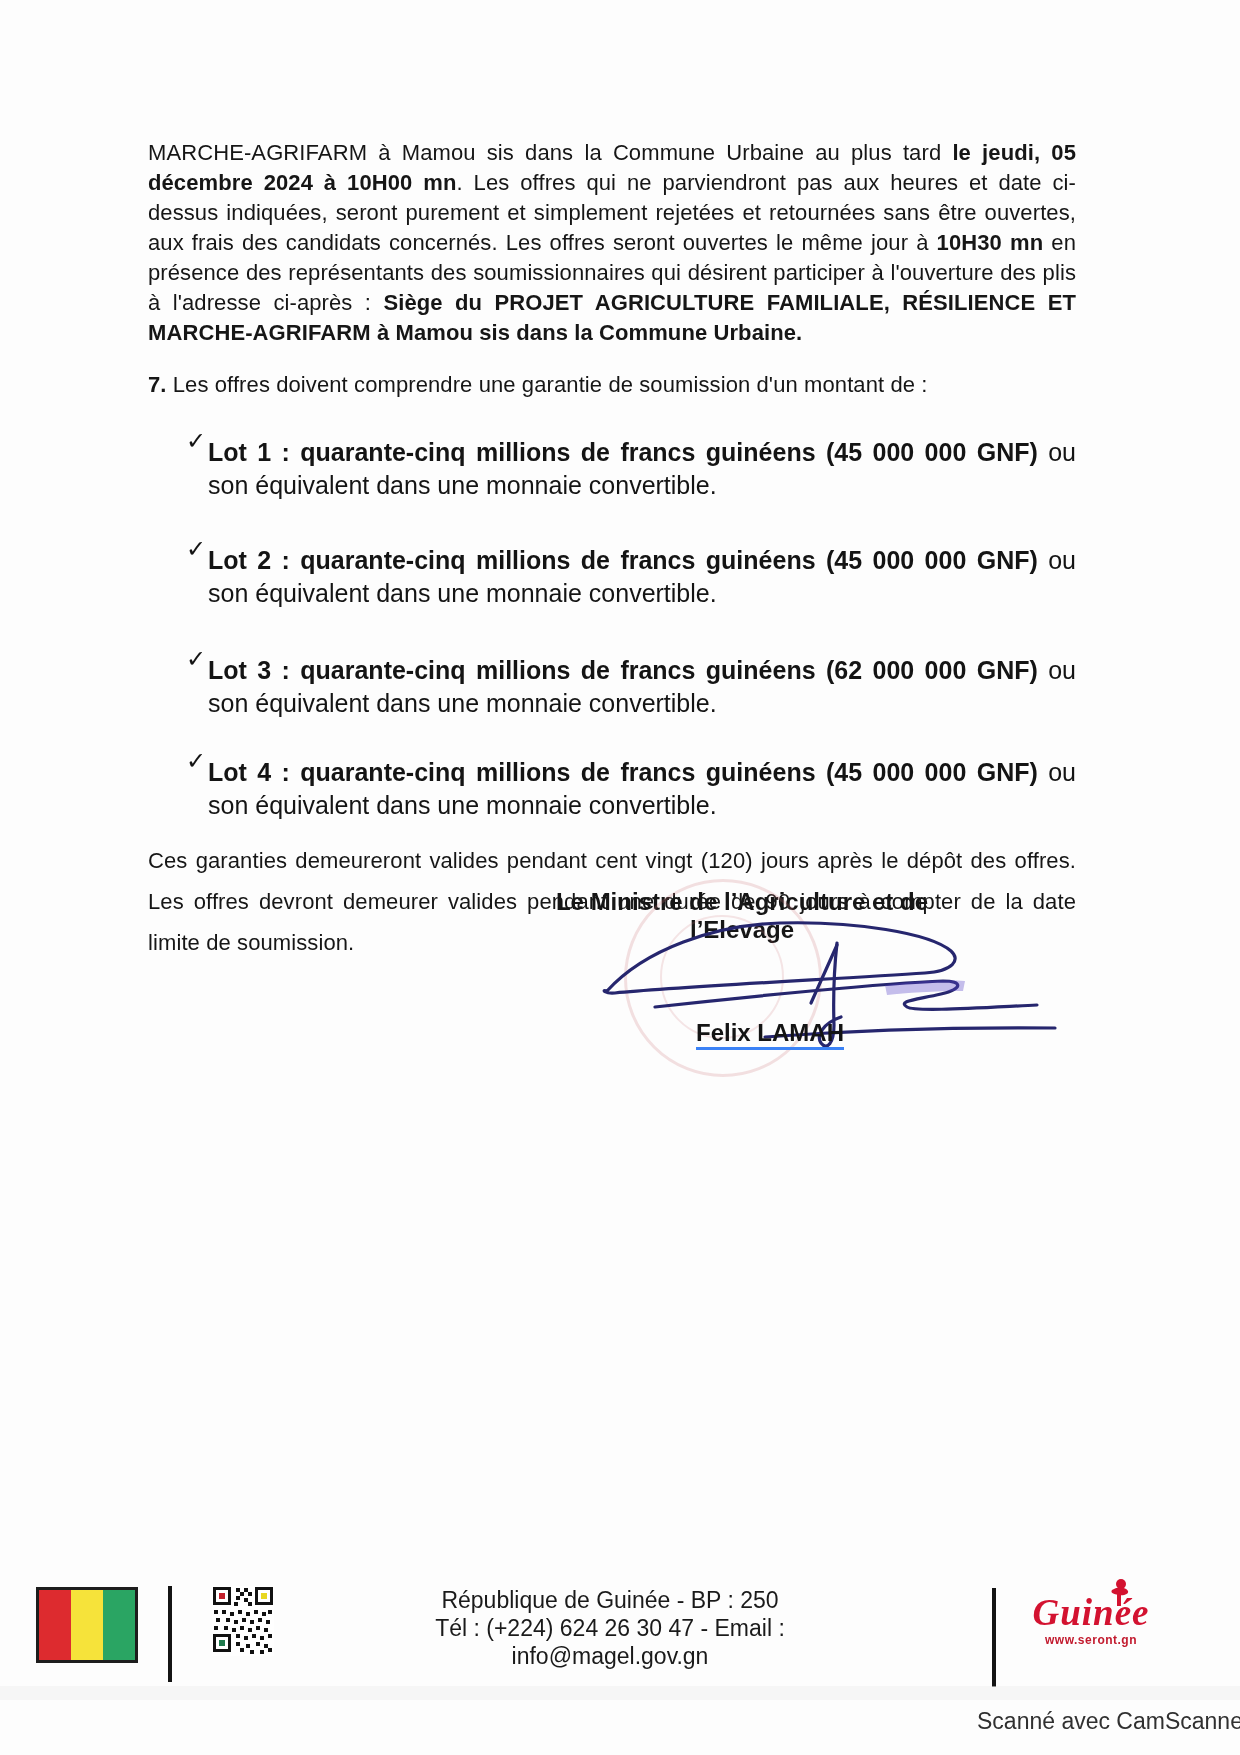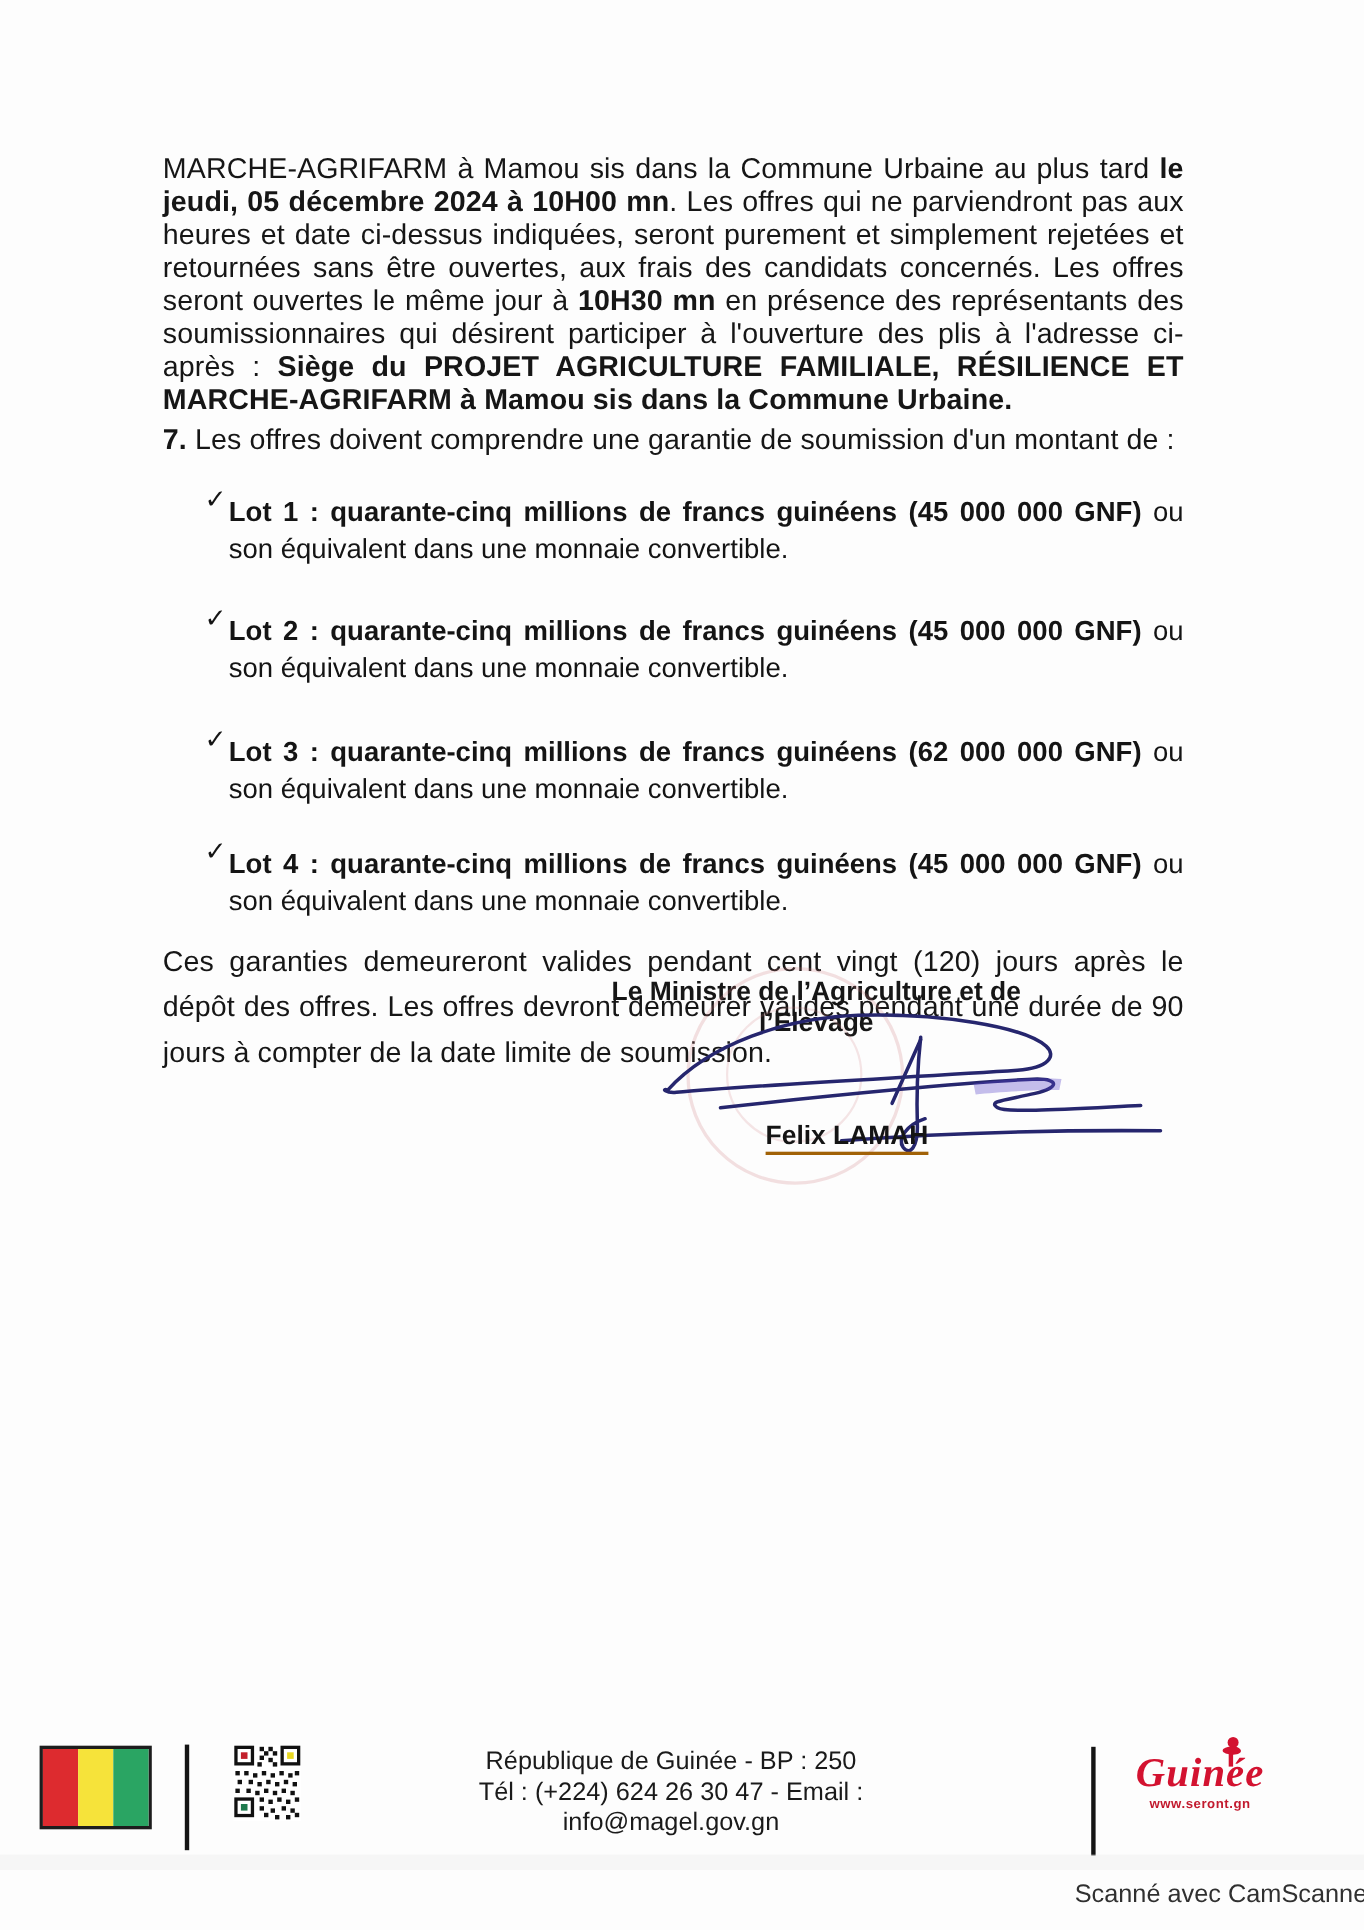--- a/index.html
+++ b/index.html
@@ -11,28 +11,28 @@
     color:#141414;
     overflow:hidden;
   }
   
   .content{
     position:absolute;
     left:148px; top:138px; width:928px;
   }
   .para{
     margin:0;
-    font-size:26px;
+    font-size:22px;
     line-height:30px;
     text-align:justify;
     letter-spacing:0.1px;
     color:#161616;
   }
   .b{font-weight:bold;}
-  .p7{margin-top:6px; line-height:30px;}
+  .p7{margin-top:22px; line-height:30px;}
   .lot{
     display:flex;
     margin-top:20px;
     font-size:25px;
     line-height:33px;
   }
   .lot-1{margin-top:24px;}
   .lot-2{margin-top:30px;}
   .lot-3{margin-top:32px;}
   .lot-4{margin-top:24px;}
@@ -75,21 +75,21 @@
     left:585px; top:915px;
   }
   .signer-name{
     position:absolute;
     left:655px; top:1019px; width:230px;
     text-align:center;
     font-size:24px;
     font-weight:bold;
   }
   .signer-name span{
-    border-bottom:3px solid #a16207;
+    border-bottom:3px solid #3b82f6;
     padding-bottom:1px;
   }
   
   .flag{
     position:absolute;
     left:36px; top:1587px; width:96px; height:70px;
     border:3px solid #1d1d1d;
     display:flex;
   }
   .flag div{flex:1;}

